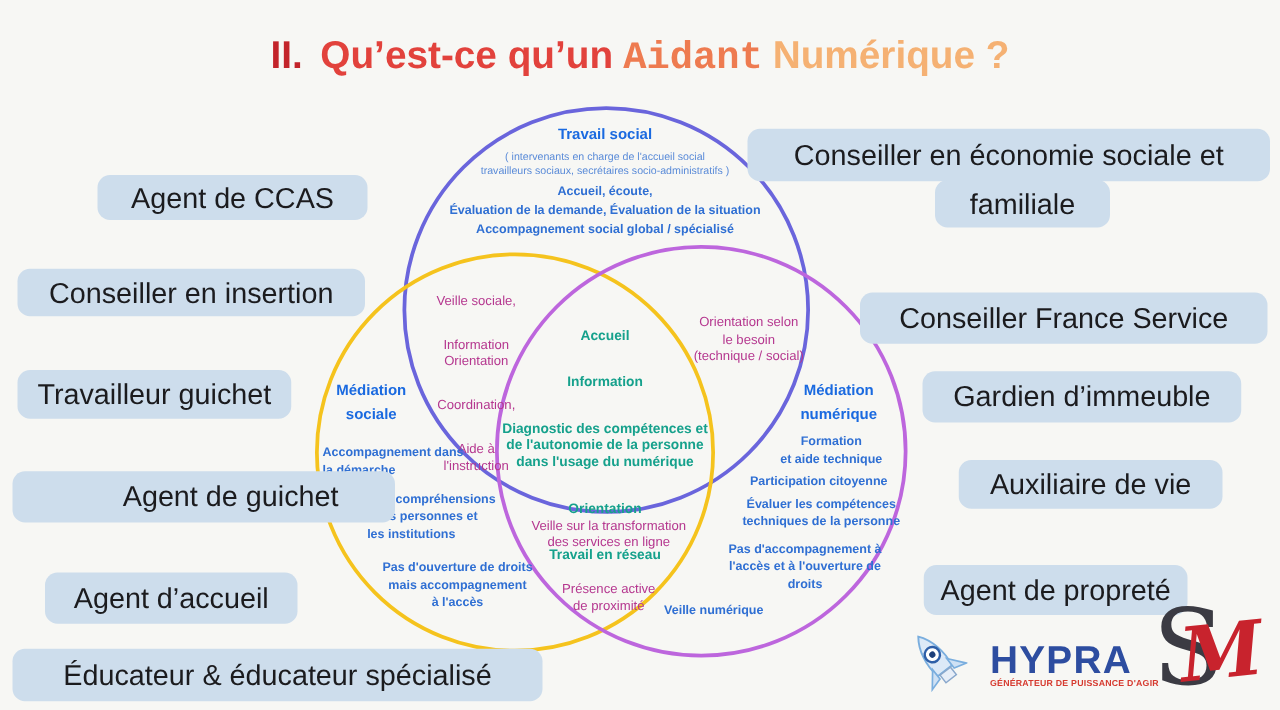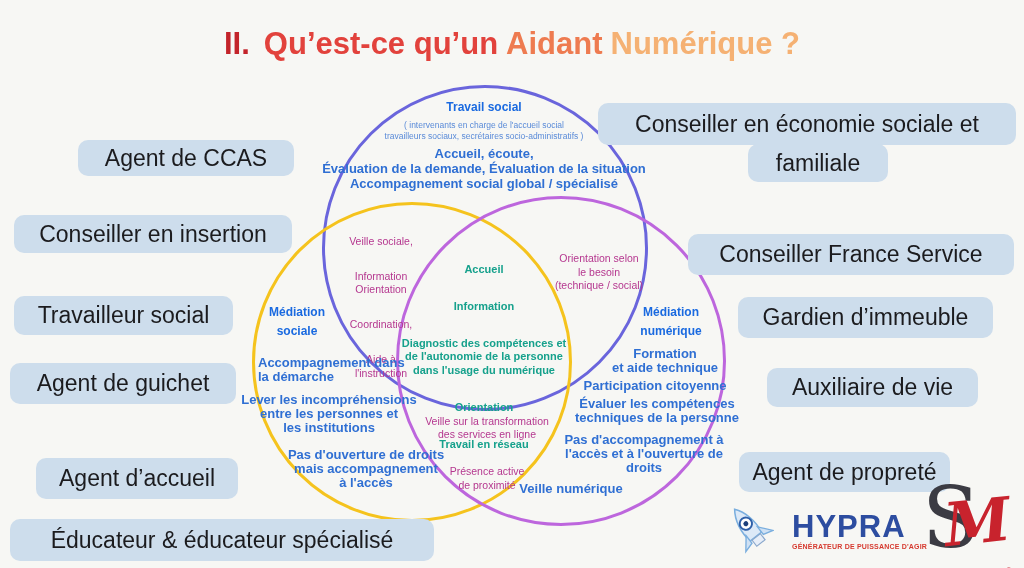--- a/index.html
+++ b/index.html
@@ -4,33 +4,33 @@
 <style>
   html,body{margin:0;padding:0;background:#e8e8e8;}
   .stage{position:relative;width:1024px;height:568px;background:#f7f7f4;overflow:hidden;
          font-family:"Liberation Sans",sans-serif;}
 
   
   .title{position:absolute;top:26px;left:0;right:0;text-align:center;
          font-weight:bold;font-size:31px;}
   .t-prefix{color:#c3242a;margin-right:14px;}
   .t-1{color:#e2423c;}
-  .t-2{color:#ee7b50;margin-left:8px;}
+  .t-2{color:#ee7b50;margin-left:8px;font-family:Liberation Mono, monospace;}
   .t-3{color:#f5b173;margin-left:8px;}
 
   
   .circle{position:absolute;border-radius:50%;box-sizing:border-box;background:transparent;}
   .c-blue{left:322px;top:85px;width:326px;height:326px;border:3px solid #6a65dc;}
   .c-yellow{left:252px;top:202px;width:320px;height:320px;border:3px solid #f5c31d;}
   .c-purple{left:396px;top:196px;width:330px;height:330px;border:3px solid #bd66dd;}
 
   
   .tb{position:absolute;white-space:pre-line;text-align:center;transform:translateX(-50%);}
   .blue-title{font-weight:bold;font-size:12px;color:#1a6ae0;line-height:19px;}
-  .blue-item{font-weight:bold;font-size:13px;color:#2f6fd3;line-height:14px;}
+  .blue-item{font-weight:bold;font-size:10px;color:#2f6fd3;line-height:14px;}
   .magenta{font-size:10.5px;color:#b5378f;line-height:13.5px;}
   .teal{font-weight:bold;font-size:11px;color:#16a18c;line-height:13.5px;}
   .tb .sp{margin-bottom:8px;}
   .tb .sp10{margin-bottom:10px;}
 
   #travail-title{left:484px;top:98px;}
   #travail-sub{left:484px;top:120px;font-size:8.5px;color:#5a8bd8;line-height:10.5px;}
   #travail-content{left:484px;top:147px;line-height:14.8px;}
 
   #inter-left{left:381px;top:221px;}
@@ -50,21 +50,21 @@
   #num-i4{left:644px;top:433px;}
   #num-i5{left:571px;top:482px;}
 
   
   .pill{position:absolute;background:#cdddec;border-radius:10px;color:#1b1b1e;
         font-size:23px;display:flex;align-items:center;justify-content:center;
         white-space:nowrap;}
   #pl-ccas{left:78px;top:140px;width:216px;height:36px;}
   #pl-insertion{left:14px;top:215px;width:278px;height:38px;}
   #pl-travailleur{left:14px;top:296px;width:219px;height:39px;}
-  #pl-guichet{left:10px;top:363px;width:226px;height:41px;}
+  #pl-guichet{left:10px;top:377px;width:263px;height:41px;padding-left:43px;}
   #pl-accueil{left:36px;top:458px;width:202px;height:41px;}
   #pl-educateur{left:10px;top:519px;width:424px;height:42px;}
 
   #pr-cesf1{left:598px;top:103px;width:418px;height:42px;}
   #pr-cesf2{left:748px;top:144px;width:140px;height:38px;}
   #pr-france{left:688px;top:234px;width:326px;height:41px;}
   #pr-gardien{left:738px;top:297px;width:255px;height:41px;}
   #pr-auxiliaire{left:767px;top:368px;width:211px;height:39px;}
   #pr-proprete{left:739px;top:452px;width:211px;height:40px;}
 
@@ -149,21 +149,21 @@
   <div class="tb blue-item" id="num-i2">Participation citoyenne</div>
   <div class="tb blue-item" id="num-i3">Évaluer les compétences
 techniques de la personne</div>
   <div class="tb blue-item" id="num-i4">Pas d'accompagnement à
 l'accès et à l'ouverture de
 droits</div>
   <div class="tb blue-item" id="num-i5">Veille numérique</div>
 
   <div class="pill" id="pl-ccas">Agent de CCAS</div>
   <div class="pill" id="pl-insertion">Conseiller en insertion</div>
-  <div class="pill" id="pl-travailleur">Travailleur social</div>
+  <div class="pill" id="pl-travailleur">Travailleur guichet</div>
   <div class="pill" id="pl-guichet">Agent de guichet</div>
   <div class="pill" id="pl-accueil">Agent d’accueil</div>
   <div class="pill" id="pl-educateur">Éducateur &amp; éducateur spécialisé</div>
 
   <div class="pill" id="pr-cesf1">Conseiller en économie sociale et</div>
   <div class="pill" id="pr-cesf2">familiale</div>
   <div class="pill" id="pr-france">Conseiller France Service</div>
   <div class="pill" id="pr-gardien">Gardien d’immeuble</div>
   <div class="pill" id="pr-auxiliaire">Auxiliaire de vie</div>
   <div class="pill" id="pr-proprete">Agent de propreté</div>

